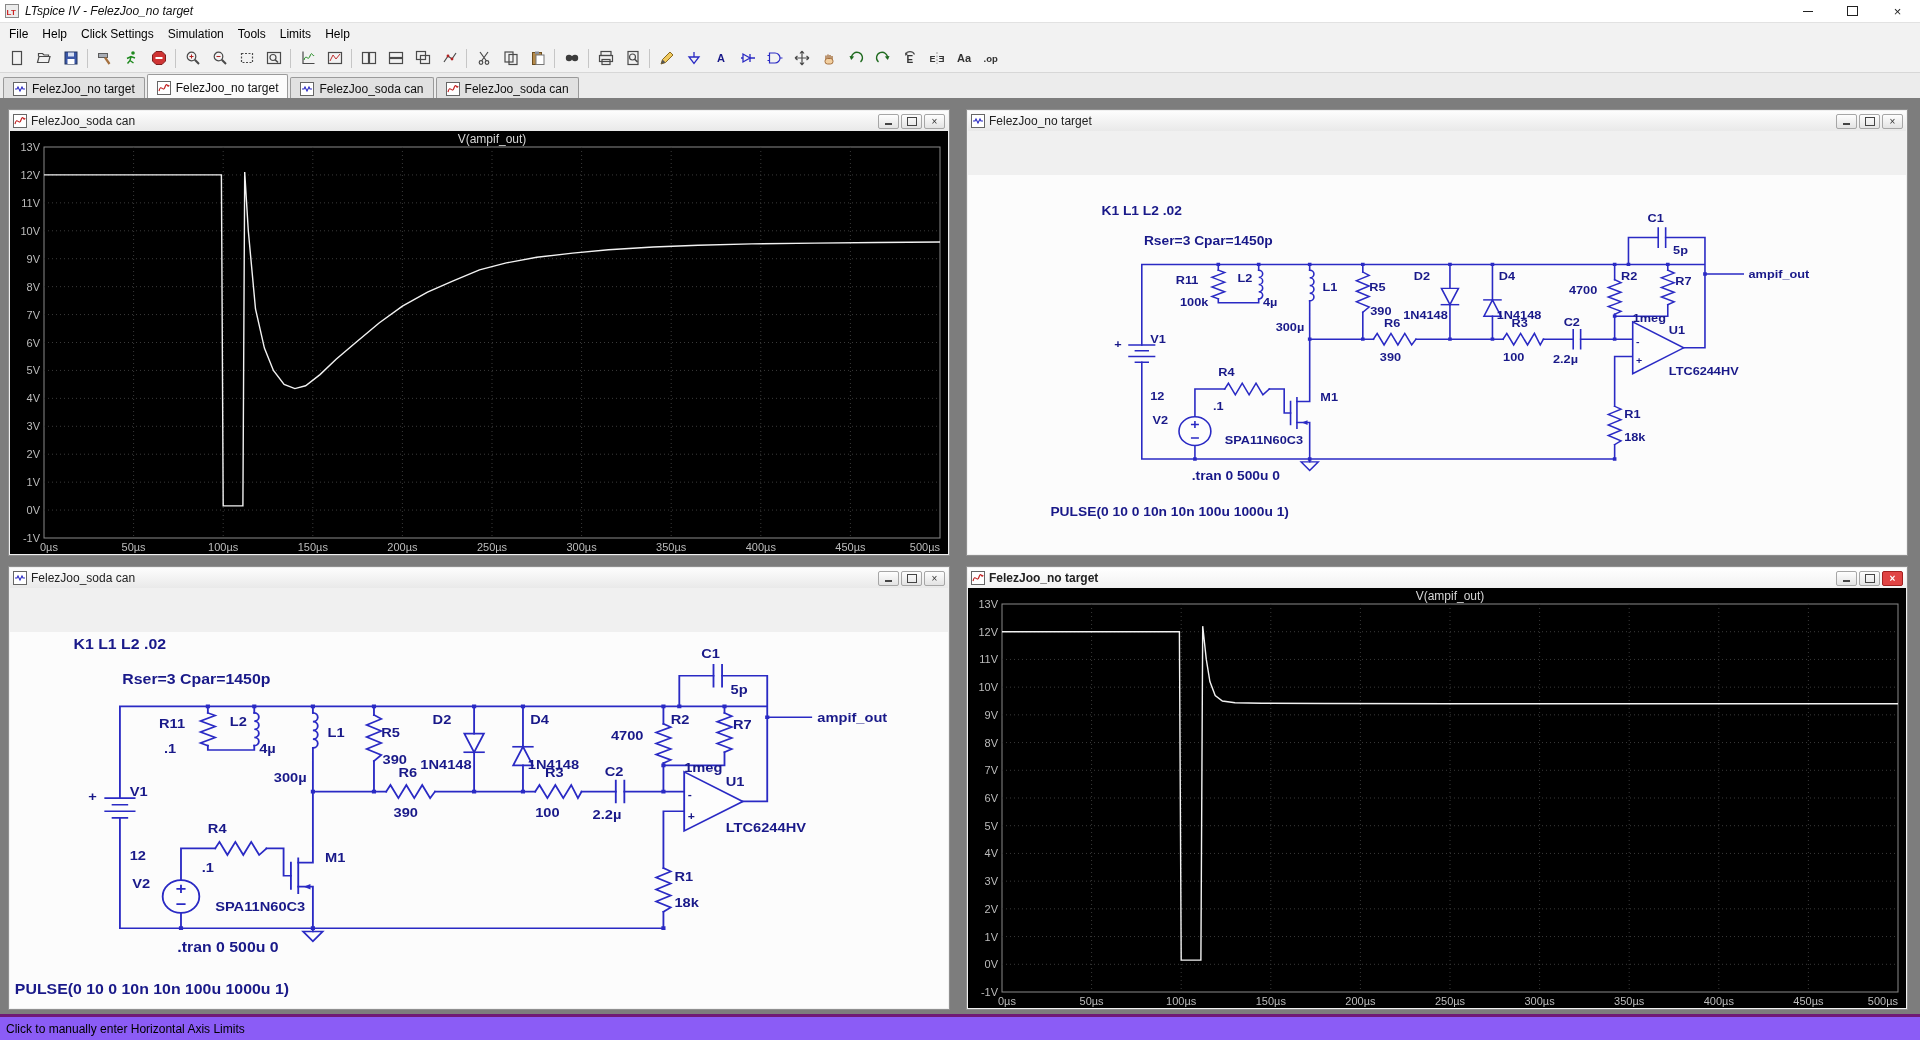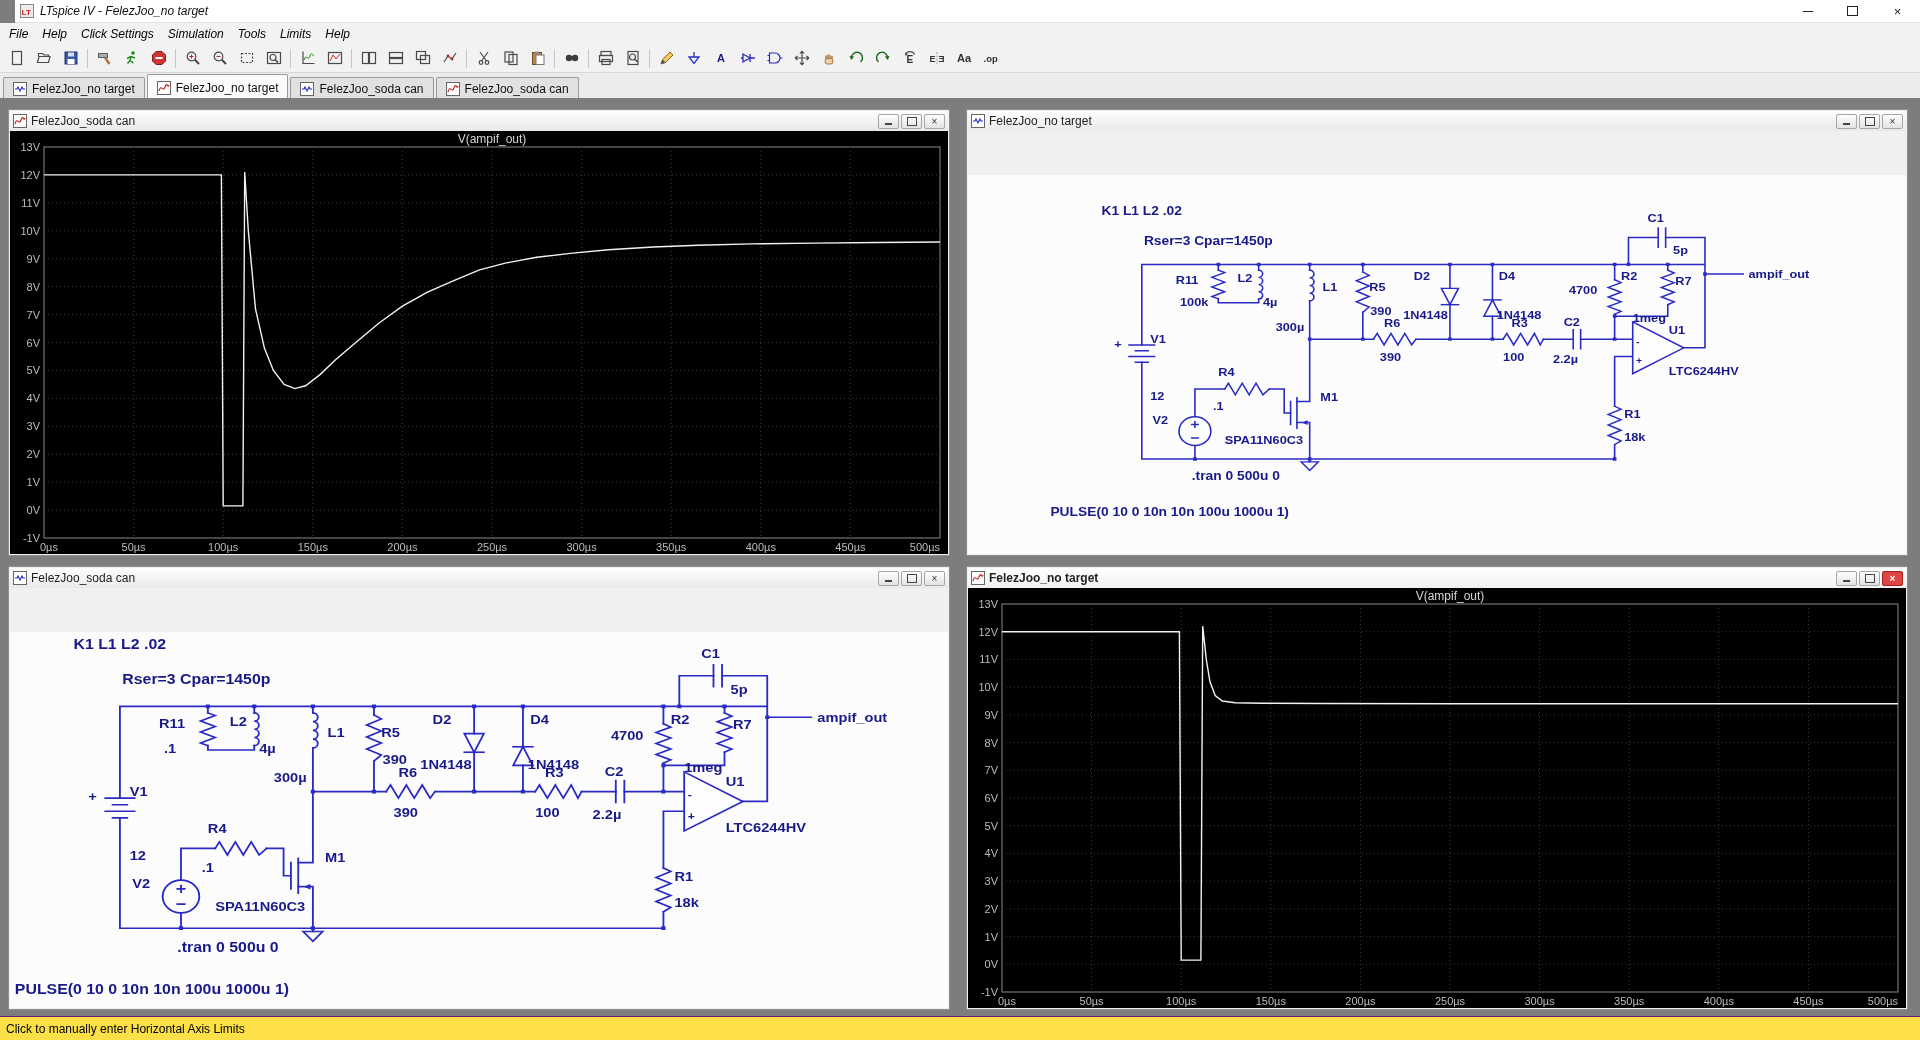--- a/index.html
+++ b/index.html
@@ -1,28 +1,28 @@
 <!DOCTYPE html>
 <html><head>
 <meta charset="utf-8">
 <style>
   html,body{margin:0;padding:0;background:#555;}
   .app{position:relative;width:1920px;height:1040px;overflow:hidden;background:#7d7d7d;
        font-family:"Liberation Sans",sans-serif;-webkit-font-smoothing:antialiased;}
   
-  .titlebar{height:22px;background:#ffffff;display:flex;align-items:center;font-size:12px;color:#111;border-bottom:1px solid #e2e2e2;margin-left:15px;}
+  .titlebar{height:22px;background:#ffffff;display:flex;align-items:center;font-size:12px;color:#111;border-bottom:1px solid #e2e2e2;}
   .titlebar .appicon{margin:0 5px 0 4px;display:flex;}
   .titlebar .wtitle{flex:0 0 auto;font-style:italic;}
   .titlebar .spacer{flex:1;}
   .wbtn{width:45px;height:22px;display:flex;align-items:center;justify-content:center;color:#222;}
   .wbtn .minbar{width:10px;height:1px;background:#222;display:block;}
   .wbtn .maxbox{width:9px;height:8px;border:1px solid #222;display:block;}
   .wbtn.close{font-size:13px;}
   .menubar{height:21px;background:#f2f2f2;display:flex;align-items:center;font-size:12px;color:#000;padding-left:2px;}
-  .menuitem{padding:2px 7px;font-style:italic;}
+  .menuitem{padding:2px 7px;}
   .toolbar{height:28px;background:#f2f2f2;border-bottom:1px solid #d7d7d7;display:flex;align-items:center;padding-left:3px;}
   .tbi{width:25px;height:23px;display:flex;align-items:center;justify-content:center;border:1px solid transparent;}
   .tbsep{width:1px;height:19px;background:#c6c6c6;margin:0 3px;}
   .tabbar{height:27px;background:#ececec;border-bottom:1px solid #bdbdbd;display:flex;align-items:flex-end;padding-left:3px;}
   .tab{height:22px;display:flex;align-items:center;gap:5px;padding:0 9px;margin-right:2px;border:1px solid #9a9a9a;border-bottom:none;
        background:#e1e1e1;font-size:12px;color:#111;border-radius:2px 2px 0 0;}
   .tab.active{background:#fbfbfb;height:25px;}
   
   .mdi{position:absolute;top:98px;left:0;right:0;bottom:23px;background:#7d7d7d;}
   .child{position:absolute;background:#f0f0f0;border:1px solid #8f8f8f;display:flex;flex-direction:column;padding:1px;box-sizing:border-box;}
@@ -49,21 +49,21 @@
   .ptitle{fill:#d6d6d6;font:12px "Liberation Sans",sans-serif;}
   .trace{fill:none;stroke:#f2f2f2;stroke-width:1.4;}
   
   .wire{stroke:#2a2ac4;stroke-width:1.5;fill:none;stroke-linecap:square;}
   .compfill{fill:#fdfdfd;stroke:#2a2ac4;stroke-width:1.5;}
   .dot{fill:#2a2ac4;stroke:none;}
   .slabel{font:700 12px "Liberation Sans",sans-serif;fill:#191989;}
   .sdir{font:700 13px "Liberation Sans",sans-serif;fill:#191989;}
   .ssign{font:700 10px "Liberation Sans",sans-serif;fill:#191989;}
   
-  .statusbar{position:absolute;left:0;right:0;bottom:0;height:23px;background:#fde047;border-top:1px solid #701a75;
+  .statusbar{position:absolute;left:0;right:0;bottom:0;height:23px;background:#8b5cf6;border-top:3px solid #701a75;
              display:flex;align-items:center;font-size:12px;color:#000;padding-left:6px;}
   .ic{stroke:#4a4a4a;fill:none;stroke-width:1.2;}
 </style>
 </head>
 <body>
 
 <div class="app">
 
   <div class="titlebar">
     <span class="appicon">

